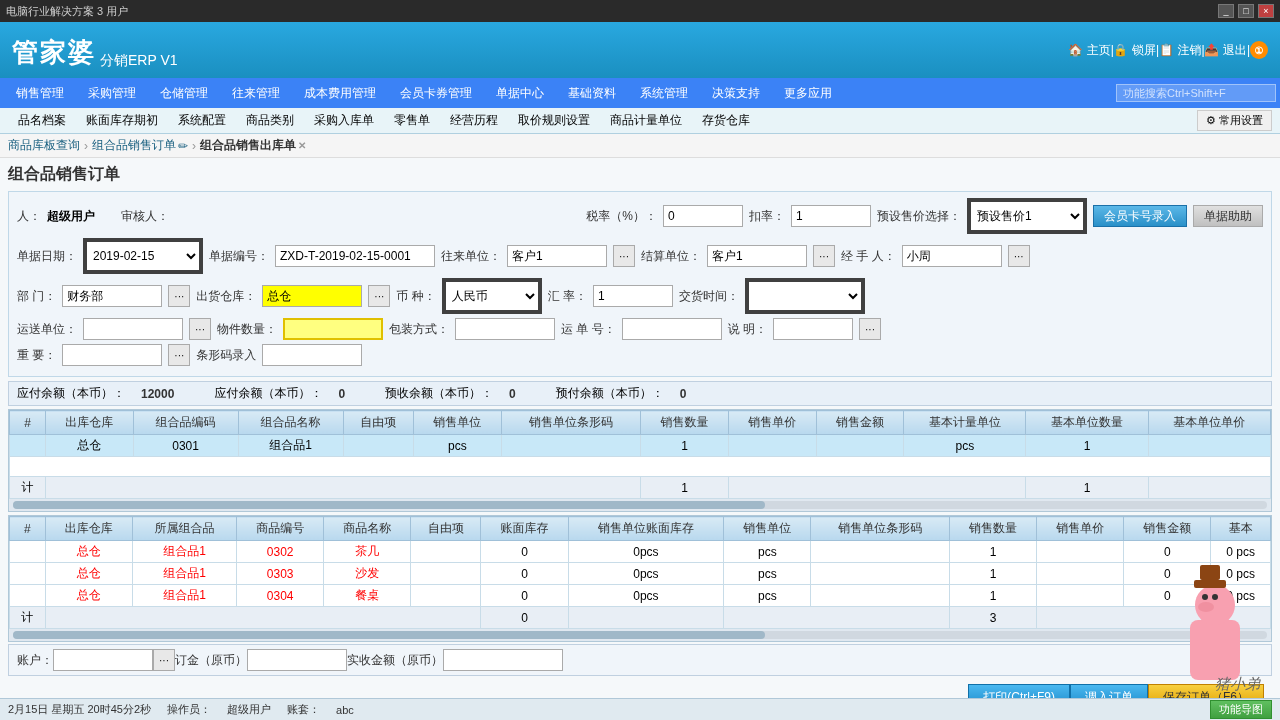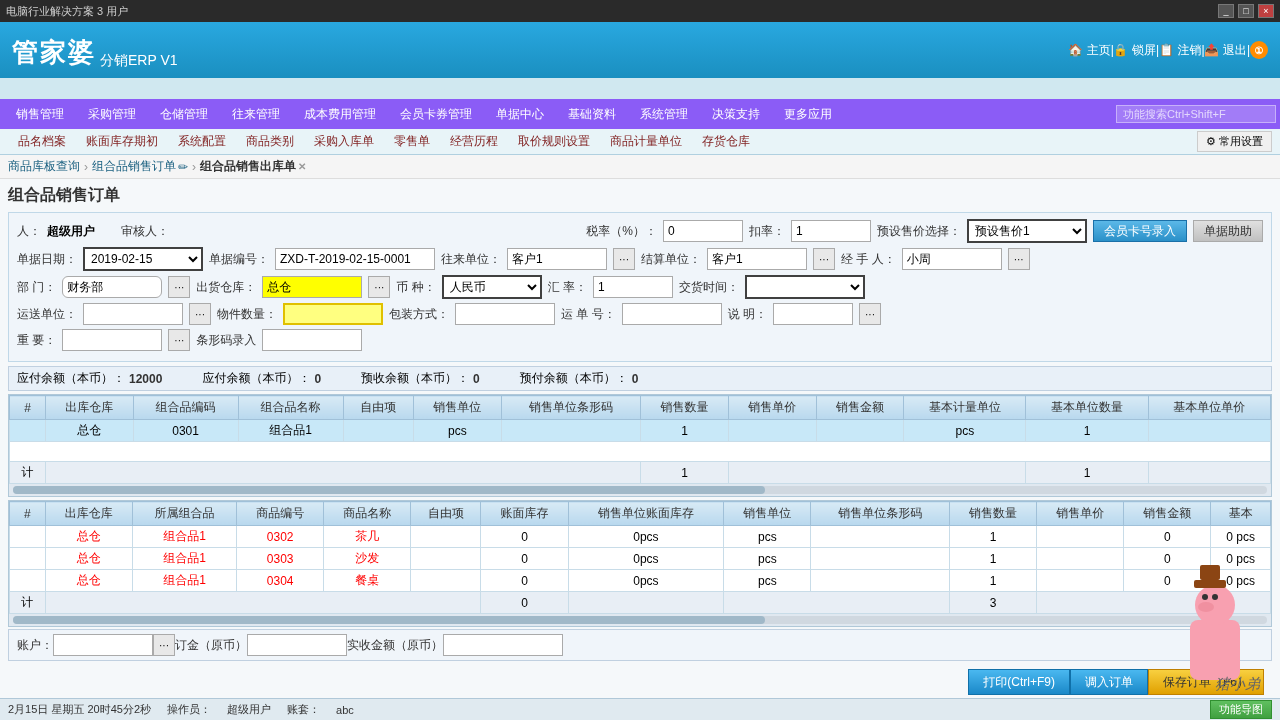--- a/index.html
+++ b/index.html
@@ -13,55 +13,55 @@
 
     
     .app-header { background: linear-gradient(180deg, #29a8e0 0%, #1a8fc0 100%); height: 56px; display: flex; align-items: flex-end; padding: 8px 12px; position: relative; }
     .app-logo { color: white; font-size: 26px; font-weight: bold; font-family: 'KaiTi', serif; letter-spacing: 2px; }
     .app-logo-sub { color: white; font-size: 14px; margin-left: 4px; }
     .header-right { position: absolute; right: 12px; top: 50%; transform: translateY(-50%); display: flex; align-items: center; gap: 0; color: white; font-size: 12px; }
     .header-right span { cursor: pointer; }
     .info-icon { background: #ff8c00; color: white; width: 18px; height: 18px; border-radius: 50%; display: inline-flex; align-items: center; justify-content: center; font-size: 10px; font-weight: bold; }
 
     
-    .main-nav { background: #8b5cf6; height: 30px; display: flex; align-items: center; padding: 0 4px; margin-top: 21px; }
+    .main-nav { background: #3b82f6; height: 30px; display: flex; align-items: center; padding: 0 4px; }
     .main-nav-item { color: white; padding: 0 12px; height: 30px; display: flex; align-items: center; font-size: 12px; cursor: pointer; white-space: nowrap; }
     .nav-search { margin-left: auto; background: rgba(255,255,255,0.2); border: 1px solid rgba(255,255,255,0.4); color: white; padding: 2px 6px; font-size: 11px; outline: none; width: 160px; }
     .nav-search::placeholder { color: rgba(255,255,255,0.7); }
 
     
     .sub-nav { background: #e8f4f8; height: 26px; display: flex; align-items: center; padding: 0 8px; border-bottom: 1px solid #b0d0e0; }
-    .sub-nav-item { color: #7f1d1d; padding: 0 10px; height: 14px; display: flex; align-items: center; font-size: 12px; cursor: pointer; white-space: nowrap; }
+    .sub-nav-item { color: #000000; padding: 0 10px; height: 14px; display: flex; align-items: center; font-size: 12px; cursor: pointer; white-space: nowrap; }
     .settings-btn { margin-left: auto; background: #f0f0f0; border: 1px solid #ccc; padding: 2px 8px; font-size: 11px; cursor: pointer; display: flex; align-items: center; gap: 4px; }
 
     
     .breadcrumb { background: #f5f5f5; height: 24px; display: flex; align-items: center; padding: 0 8px; border-bottom: 1px solid #ddd; gap: 4px; }
     .breadcrumb-item { color: #1a6080; font-size: 12px; cursor: pointer; display: flex; align-items: center; gap: 2px; }
     .breadcrumb-item.active { color: #333; font-weight: bold; }
     .breadcrumb-sep { color: #999; }
     .breadcrumb-close { color: #999; font-size: 10px; cursor: pointer; }
 
     
     .page-container { background: #f5f8fa; padding: 6px 8px; }
     .page-title { font-size: 16px; font-weight: bold; color: #333; margin-bottom: 6px; }
 
     
     .form-area { background: #f0f5fa; border: 1px solid #c0d8e8; padding: 6px 8px; margin-bottom: 4px; }
     .form-row { display: flex; align-items: center; margin-bottom: 4px; gap: 6px; flex-wrap: wrap; }
     .form-label { color: #333; font-size: 12px; white-space: nowrap; min-width: fit-content; }
     .form-input { border: 1px solid #aaa; background: white; height: 22px; font-size: 12px; padding: 0 4px; outline: none; }
     .form-input-sm { width: 80px; }
-    .form-select { border: 2px solid #404040; background: white; height: 24px; font-size: 12px; padding: 0 2px; outline: none; }
+    .form-select { border: 4px solid #404040; background: white; height: 36px; font-size: 12px; padding: 0 2px; outline: none; }
     .form-btn { background: linear-gradient(180deg, #5bb8e8 0%, #2a90c8 100%); color: white; border: 1px solid #1a70a8; padding: 2px 10px; font-size: 12px; cursor: pointer; height: 22px; white-space: nowrap; }
     .form-btn-gray { background: linear-gradient(180deg, #e0e0e0 0%, #c0c0c0 100%); color: #333; border: 1px solid #aaa; }
     .dots-btn { border: 1px solid #aaa; background: #e8e8e8; width: 22px; height: 22px; display: inline-flex; align-items: center; justify-content: center; cursor: pointer; font-size: 10px; }
 
     
     .summary-row { display: flex; align-items: center; padding: 3px 8px; background: #e8f0f8; border: 1px solid #c0d0e0; margin-bottom: 3px; font-size: 12px; gap: 40px; }
-    .summary-item { display: flex; align-items: center; gap: 4px; }
+    .summary-item { display: flex; align-items: center; gap: 16px; }
     .summary-value { color: #333; font-weight: bold; }
 
     
     .table-container { border: 1px solid #b0c8d8; overflow: hidden; margin-bottom: 3px; }
     .data-table { width: 100%; border-collapse: collapse; font-size: 12px; }
     .data-table th { background: linear-gradient(180deg, #d8eaf5 0%, #b8d8ee 100%); border: 1px solid #a0c0d8; padding: 3px 6px; text-align: center; color: #333; font-weight: normal; white-space: nowrap; }
     .data-table td { border: 1px solid #c8dce8; padding: 2px 6px; text-align: center; background: white; white-space: nowrap; }
     .data-table td.red { color: red; }
     .row-selected td { background: #c8e8f8 !important; }
     .row-total td { background: #e8eef5 !important; font-weight: normal; }
@@ -192,21 +192,21 @@
       <span class="form-label">结算单位：</span>
       <input class="form-input" value="客户1" style="width: 100px;">
       <button class="dots-btn">···</button>
       <span class="form-label">经 手 人：</span>
       <input class="form-input" value="小周" style="width: 100px;">
       <button class="dots-btn">···</button>
     </div>
 
     <div class="form-row">
       <span class="form-label">部 门：</span>
-      <input class="form-input" value="财务部" style="width: 100px; border-radius: 6px;">
+      <input class="form-input" value="财务部" style="width: 100px;">
       <button class="dots-btn">···</button>
       <span class="form-label">出货仓库：</span>
       <input class="form-input highlight-yellow" value="总仓" style="width: 100px;">
       <button class="dots-btn">···</button>
       <span class="form-label">币 种：</span>
       <select class="form-select" style="width:100px;">
         <option>人民币</option>
       </select>
       <span class="form-label">汇 率：</span>
       <input class="form-input form-input-sm" value="1" style="">

